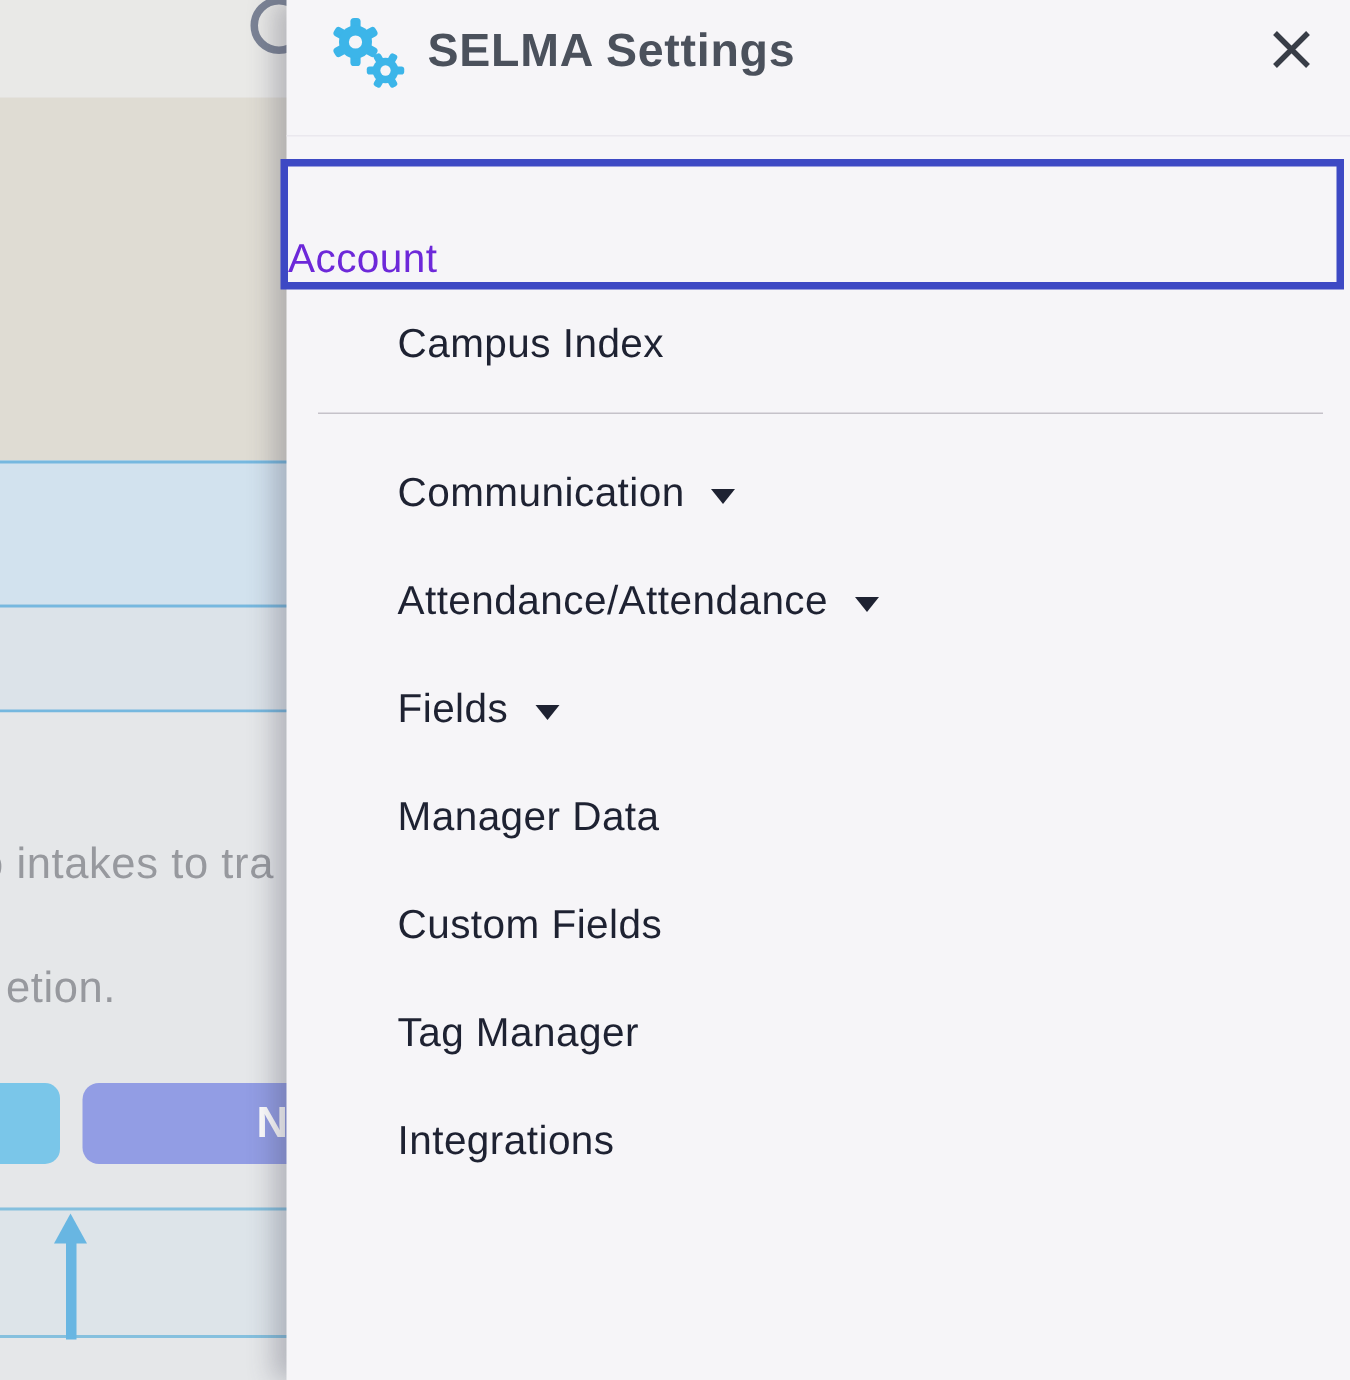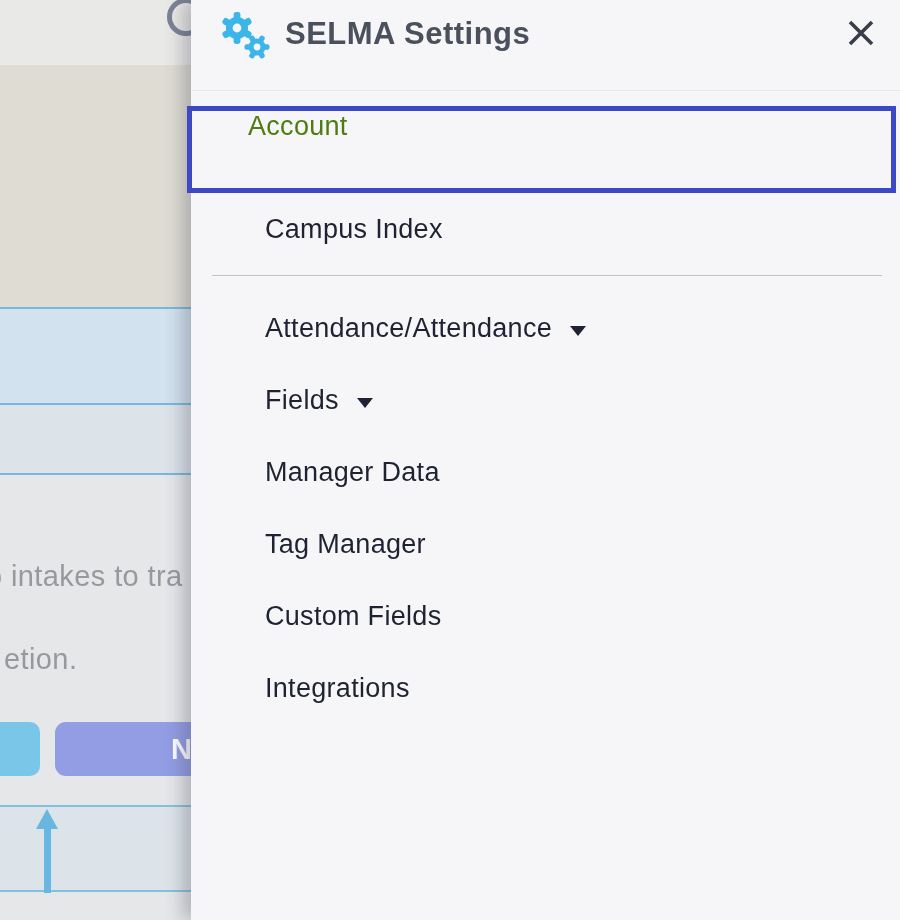--- a/index.html
+++ b/index.html
@@ -41,22 +41,22 @@
   .gears { flex:0 0 auto; }
   .panel-title { font-size:31px; font-weight:800; color:#4b515c; letter-spacing:.5px;
                  margin-left:14px; line-height:48px; white-space:nowrap; }
   .close-btn { margin-left:auto; background:none; border:none; padding:4px; cursor:pointer; line-height:0; }
 
   .menu { display:block; }
   .menu-item { height:72px; display:flex; align-items:center; padding-left:74px;
                font-size:27px; font-weight:500; color:#1e2232; letter-spacing:.3px;
                cursor:pointer; white-space:nowrap; }
   .selected-box { margin:15px 4px 0 -4px; height:87px; border:5px solid #3d49c4;
-                  display:flex; align-items:flex-start; padding-left:56px;
-                  font-size:27px; font-weight:500; color:#4d7c0f; letter-spacing:.3px; cursor:pointer; }
+                  display:flex; align-items:flex-end; 
+                  font-size:27px; font-weight:500; color:#6d28d9; letter-spacing:.3px; cursor:pointer; }
   .menu-divider { border-top:1px solid #c5c2c9; margin:10px 18px 16px 21px; }
   .caret { display:inline-block; width:0; height:0; margin-left:18px; transform:translateY(3px);
            border-left:8px solid transparent; border-right:8px solid transparent;
            border-top:10px solid #1e2232; }
 </style>
 </head>
 <body>
 
 <div class="screen">
 
@@ -119,35 +119,39 @@
 
     <nav class="menu">
       <div class="selected-box">
         <span>Account</span>
       </div>
       <div class="menu-item">
         <span>Campus Index</span>
       </div>
       <div class="menu-divider"></div>
       <div class="menu-item">
+        <span>Communication</span>
+        <span class="caret"></span>
+      </div>
+      <div class="menu-item">
         <span>Attendance/Attendance</span>
         <span class="caret"></span>
       </div>
       <div class="menu-item">
         <span>Fields</span>
         <span class="caret"></span>
       </div>
       <div class="menu-item">
         <span>Manager Data</span>
       </div>
       <div class="menu-item">
-        <span>Tag Manager</span>
+        <span>Custom Fields</span>
       </div>
       <div class="menu-item">
-        <span>Custom Fields</span>
+        <span>Tag Manager</span>
       </div>
       <div class="menu-item">
         <span>Integrations</span>
       </div>
     </nav>
   </aside>
 
 </div>
 
 </body></html>

